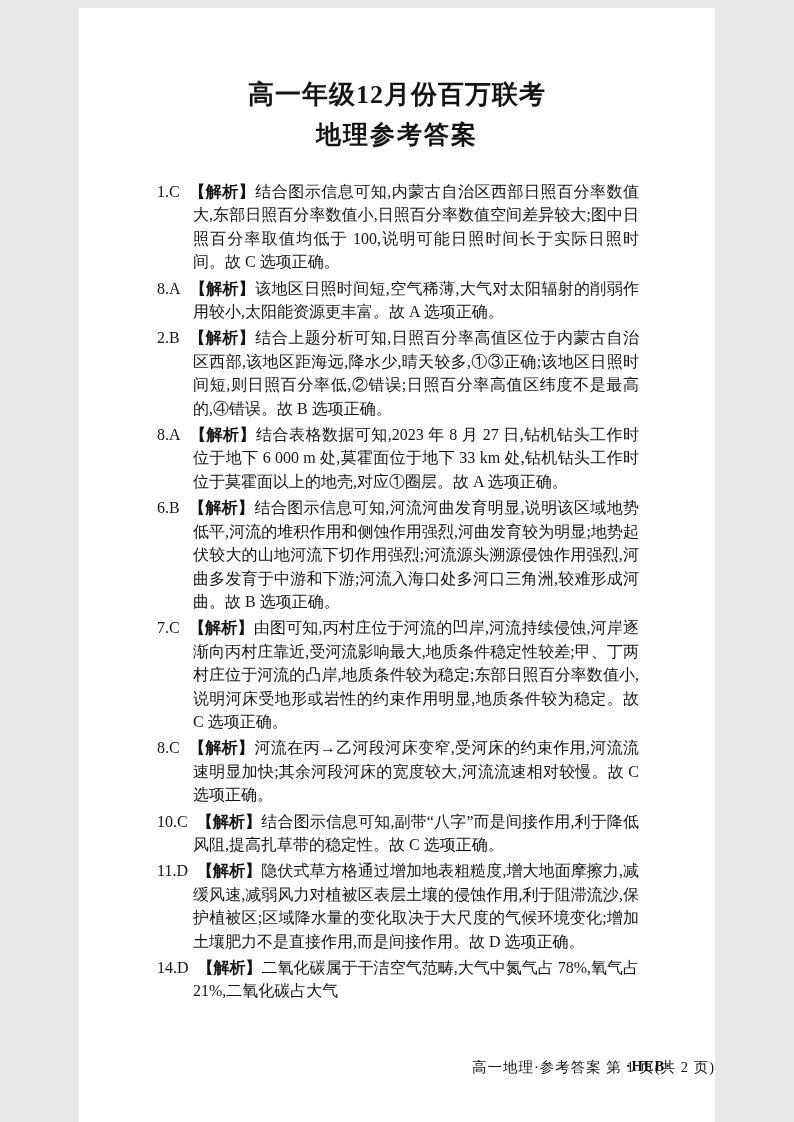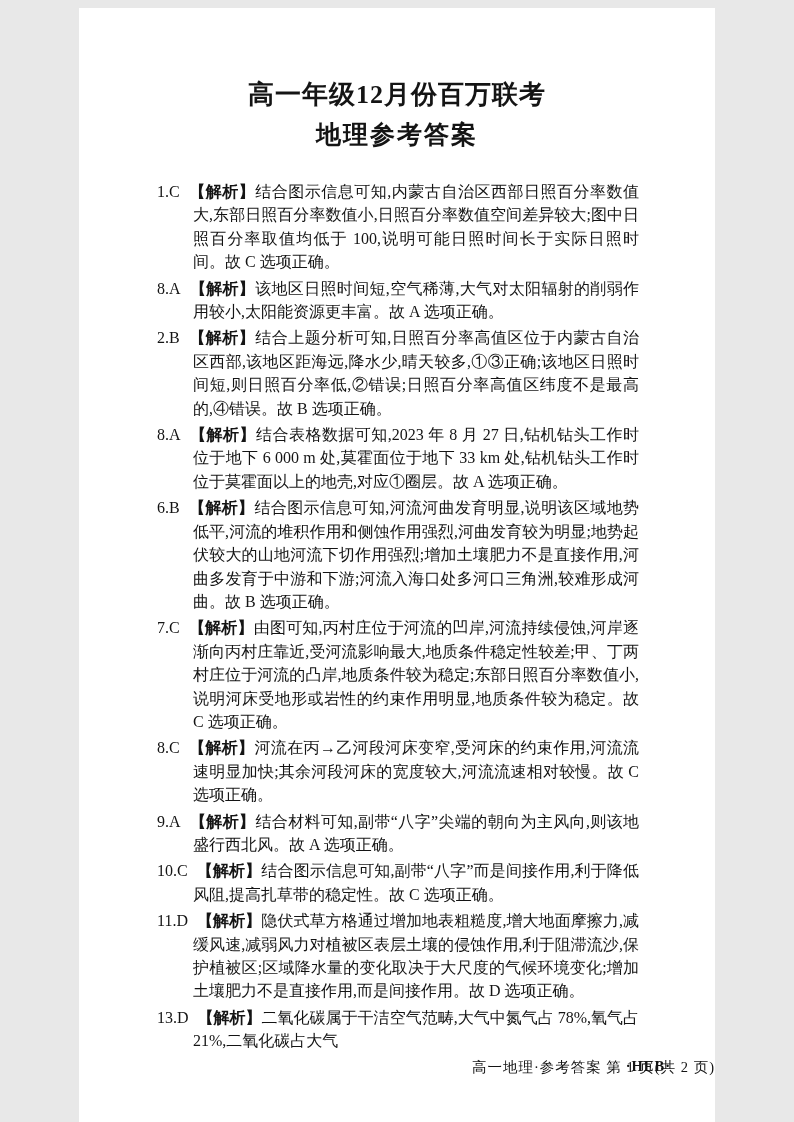--- a/index.html
+++ b/index.html
@@ -86,27 +86,26 @@
   <div class="titles">
     <p class="title-line1">高一年级12月份百万联考</p>
     <p class="title-line2">地理参考答案</p>
   </div>
 
   <div class="content">
     <p class="item"><span class="head">1.C</span><span class="label">【解析】</span><span>结合图示信息可知,内蒙古自治区西部日照百分率数值大,东部日照百分率数值小,日照百分率数值空间差异较大;图中日照百分率取值均低于 100,说明可能日照时间长于实际日照时间。故 C 选项正确。</span></p>
     <p class="item"><span class="head">8.A</span><span class="label">【解析】</span><span>该地区日照时间短,空气稀薄,大气对太阳辐射的削弱作用较小,太阳能资源更丰富。故 A 选项正确。</span></p>
     <p class="item"><span class="head">2.B</span><span class="label">【解析】</span><span>结合上题分析可知,日照百分率高值区位于内蒙古自治区西部,该地区距海远,降水少,晴天较多,①③正确;该地区日照时间短,则日照百分率低,②错误;日照百分率高值区纬度不是最高的,④错误。故 B 选项正确。</span></p>
     <p class="item"><span class="head">8.A</span><span class="label">【解析】</span><span>结合表格数据可知,2023 年 8 月 27 日,钻机钻头工作时位于地下 6 000 m 处,莫霍面位于地下 33 km 处,钻机钻头工作时位于莫霍面以上的地壳,对应①圈层。故 A 选项正确。</span></p>
-    <p class="item"><span class="head">6.B</span><span class="label">【解析】</span><span>结合图示信息可知,河流河曲发育明显,说明该区域地势低平,河流的堆积作用和侧蚀作用强烈,河曲发育较为明显;地势起伏较大的山地河流下切作用强烈;增加土壤肥力不是直接作用,河曲多发育于中游和下游;河流入海口处多河口三角洲,较难形成河曲。故 B 选项正确。</span></p>
+    <p class="item"><span class="head">6.B</span><span class="label">【解析】</span><span>结合图示信息可知,河流河曲发育明显,说明该区域地势低平,河流的堆积作用和侧蚀作用强烈,河曲发育较为明显;地势起伏较大的山地河流下切作用强烈;河流源头溯源侵蚀作用强烈,河曲多发育于中游和下游;河流入海口处多河口三角洲,较难形成河曲。故 B 选项正确。</span></p>
     <p class="item"><span class="head">7.C</span><span class="label">【解析】</span><span>由图可知,丙村庄位于河流的凹岸,河流持续侵蚀,河岸逐渐向丙村庄靠近,受河流影响最大,地质条件稳定性较差;甲、丁两村庄位于河流的凸岸,地质条件较为稳定;东部日照百分率数值小,说明河床受地形或岩性的约束作用明显,地质条件较为稳定。故 C 选项正确。</span></p>
     <p class="item"><span class="head">8.C</span><span class="label">【解析】</span><span>河流在丙→乙河段河床变窄,受河床的约束作用,河流流速明显加快;其余河段河床的宽度较大,河流流速相对较慢。故 C 选项正确。</span></p>
-    <p class="item"><span class="head">9.A</span><span class="label">【解析】</span><span>结合材料可知,副带“八字”尖端的朝向为主风向,则该地盛行西北风。故 A 选项正确。</span></p>
     <p class="item"><span class="head">10.C</span><span class="label">【解析】</span><span>结合图示信息可知,副带“八字”而是间接作用,利于降低风阻,提高扎草带的稳定性。故 C 选项正确。</span></p>
     <p class="item"><span class="head">11.D</span><span class="label">【解析】</span><span>隐伏式草方格通过增加地表粗糙度,增大地面摩擦力,减缓风速,减弱风力对植被区表层土壤的侵蚀作用,利于阻滞流沙,保护植被区;区域降水量的变化取决于大尺度的气候环境变化;增加土壤肥力不是直接作用,而是间接作用。故 D 选项正确。</span></p>
-    <p class="item"><span class="head">13.D</span><span class="label">【解析】</span><span>二氧化碳属于干洁空气范畴,大气中氮气占 78%,氧气占 21%,二氧化碳占大气</span></p>
+    <p class="item"><span class="head">14.D</span><span class="label">【解析】</span><span>二氧化碳属于干洁空气范畴,大气中氮气占 78%,氧气占 21%,二氧化碳占大气</span></p>
   </div>
 
   <div class="footer">
     <span class="footer-center">高一地理·参考答案  第 1 页(共 2 页)</span>
     <span class="footer-dots">⋯</span>
     <span class="footer-right">·HEB·</span>
   </div>
 
 </div>
 

